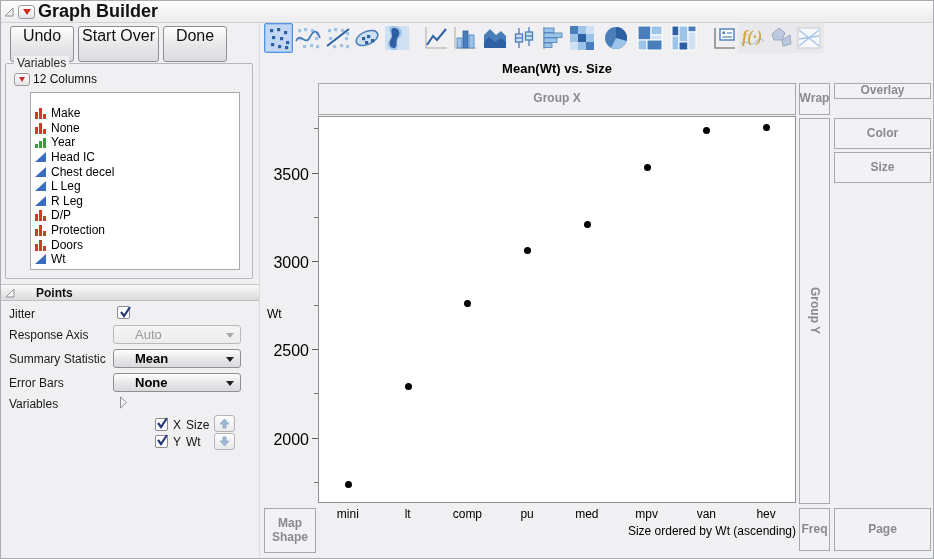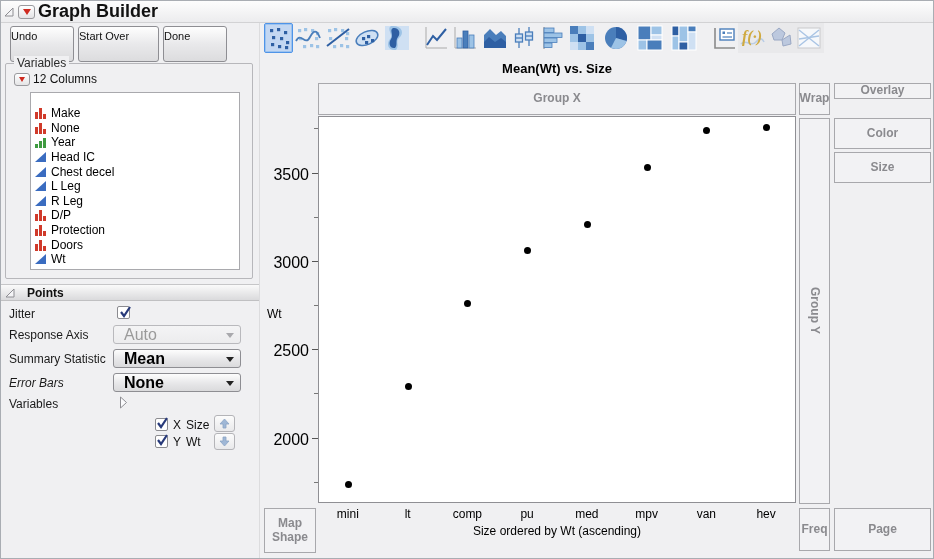--- a/index.html
+++ b/index.html
@@ -12,44 +12,44 @@
          background:linear-gradient(#fdfdfd,#ececee); border-bottom:1px solid #d2d2d4;
          display:flex; align-items:center; }
   .hdr-title { font-size:18px; font-weight:bold; color:#111; margin-left:3px; }
   .disc { width:10px; height:10px; margin-left:3px; flex:0 0 auto; }
   .red-menu { width:17px; height:14px; margin-left:4px; border:1px solid #9a9a9e; border-radius:3px;
               background:linear-gradient(#ffffff,#e4e4e6); display:flex; align-items:center; justify-content:center; }
   .red-tri { width:0; height:0; border-left:4px solid transparent; border-right:4px solid transparent; border-top:6px solid #cf2a20; }
 
   
   .btn { position:absolute; height:36px; border:1px solid #8e8e93; border-radius:3px;
-         background:linear-gradient(#fefefe,#e9e9eb 50%,#dcdcde); font-size:11px; color:#111;
-         text-align:left; line-height:18px; }
+         background:linear-gradient(#fefefe,#e9e9eb 50%,#dcdcde); font-size:16px; color:#111;
+         text-align:center; line-height:18px; }
 
   
   .tool-icon { position:absolute; top:22px; width:29px; height:30px; border:1px solid rgba(0,0,0,0);
                display:flex; align-items:center; justify-content:center; background:transparent; }
   .tool-icon.sel { background:#c3d7f2; border:1px solid #4f94e8; border-radius:2px; box-shadow:inset 0 0 0 1px #9cc3f0; }
   .tool-icon.dis { background:#e9e9eb; }
 
   
   .grpbox { position:absolute; border:1px solid #b7b7bb; border-radius:2px; }
   .grplegend { position:absolute; top:-8px; left:8px; background:#f0f0f2; padding:0 3px; font-size:12px; color:#2b2b2b; }
   .colhdr { position:absolute; left:8px; top:8px; display:flex; align-items:center; gap:3px; font-size:12px; color:#111; }
   .varlist { position:absolute; left:24px; top:28px; width:210px; bottom:8px; background:#fff; border:1px solid #a9a9ad; overflow:hidden; padding-top:13px; }
   .varitem { height:14.6px; display:flex; align-items:center; gap:4px; padding-left:3px; font-size:12px; color:#000; }
 
   
   .sect-hdr { position:absolute; left:0; width:258px; height:17px;
               background:linear-gradient(#fafafa,#dadadc); border-top:1px solid #c6c6c8; border-bottom:1px solid #c0c0c2;
-              display:flex; align-items:center; gap:12px; padding-left:3px; font-size:12px; font-weight:bold; color:#111; }
+              display:flex; align-items:center; gap:21px; padding-left:3px; font-size:12px; font-weight:bold; color:#111; }
   .plabel { position:absolute; font-size:12px; color:#1a1a1a; }
   .jmp-select { position:absolute; height:19px; border:1px solid #8e8e93; border-radius:3px;
-                background:linear-gradient(#fdfdfd,#e7e7e9 55%,#dadadc); font-size:16px; font-weight:bold; color:#000;
-                line-height:17px; padding-left:10px; }
+                background:linear-gradient(#fdfdfd,#e7e7e9 55%,#dadadc); font-size:13px; font-weight:bold; color:#000;
+                line-height:17px; padding-left:21px; }
   .jmp-select .arr { position:absolute; right:6px; top:7px; width:0; height:0;
                      border-left:4px solid transparent; border-right:4px solid transparent; border-top:5px solid #222; }
   .jmp-select.dis { color:#9a9a9a; font-weight:normal; background:linear-gradient(#f4f4f5,#ececee); border-color:#b9b9bd; }
   .jmp-select.dis .arr { border-top-color:#a9a9ad; }
 
   .cb { position:absolute; width:13px; height:13px; background:#fff; border:1px solid #8b8b90; border-radius:2px; }
   .cb svg { position:absolute; left:1px; top:-2px; }
 
   .rolerow { display:flex; align-items:center; height:17px; gap:5px; font-size:12px; color:#111; }
   .rolerow .rcb { position:relative; width:13px; height:13px; background:#fff; border:1px solid #8b8b90; border-radius:2px; flex:0 0 auto; }
@@ -430,21 +430,21 @@
   <span class="plabel" style="left:8px;top:327px;">Response Axis</span>
   <div class="jmp-select dis" style="left:112px;top:324px;width:128px;">
     <span>Auto</span><span class="arr"></span>
   </div>
 
   <span class="plabel" style="left:8px;top:351px;">Summary Statistic</span>
   <div class="jmp-select" style="left:112px;top:348px;width:128px;">
     <span>Mean</span><span class="arr"></span>
   </div>
 
-  <span class="plabel" style="left:8px;top:375px;font-style:italic;">Error Bars</span>
+  <span class="plabel" style="left:8px;top:375px;">Error Bars</span>
   <div class="jmp-select" style="left:112px;top:372px;width:128px;">
     <span>None</span><span class="arr"></span>
   </div>
 
   <span class="plabel" style="left:8px;top:396px;">Variables</span>
   <svg style="position:absolute;left:118px;top:395px;" width="9" height="13" viewBox="0 0 9 13">
       <polygon points="1.5,1 1.5,12 7.5,6.5" fill="#fbfbfd" stroke="#8e8e93" stroke-width="1"></polygon>
     </svg>
 
   <div id="rolerows" style="position:absolute;left:154px;top:415px;">
@@ -496,21 +496,21 @@
       <div class="dot" style="left: 25.875px; top: 363.562px;"></div>
       <div class="dot" style="left: 85.625px; top: 266.37px;"></div>
       <div class="dot" style="left: 145.375px; top: 183.315px;"></div>
       <div class="dot" style="left: 205.125px; top: 130.301px;"></div>
       <div class="dot" style="left: 264.875px; top: 103.795px;"></div>
       <div class="dot" style="left: 324.625px; top: 47.2466px;"></div>
       <div class="dot" style="left: 384.375px; top: 10.137px;"></div>
       <div class="dot" style="left: 444.125px; top: 7.4863px;"></div>
     </div>
   <span class="yaxis-name" style="left:266px;top:306px;">Wt</span>
-  <div class="xaxis-name" style="top:523px;">Size ordered by Wt (ascending)</div>
+  <div class="xaxis-name" style="top:523px;text-align:right;">Size ordered by Wt (ascending)</div>
 
 <div class="ytick-label" style="left: 262px; top: 429.616px;">2000</div>
     <div class="ytick-major" style="left: 311px; top: 436.616px;"></div>
     <div class="ytick-label" style="left: 262px; top: 341.26px;">2500</div>
     <div class="ytick-major" style="left: 311px; top: 348.26px;"></div>
     <div class="ytick-label" style="left: 262px; top: 252.904px;">3000</div>
     <div class="ytick-major" style="left: 311px; top: 259.904px;"></div>
     <div class="ytick-label" style="left: 262px; top: 164.548px;">3500</div>
     <div class="ytick-major" style="left: 311px; top: 171.548px;"></div>
     <div class="ytick-minor" style="left: 313px; top: 480.795px;"></div>

